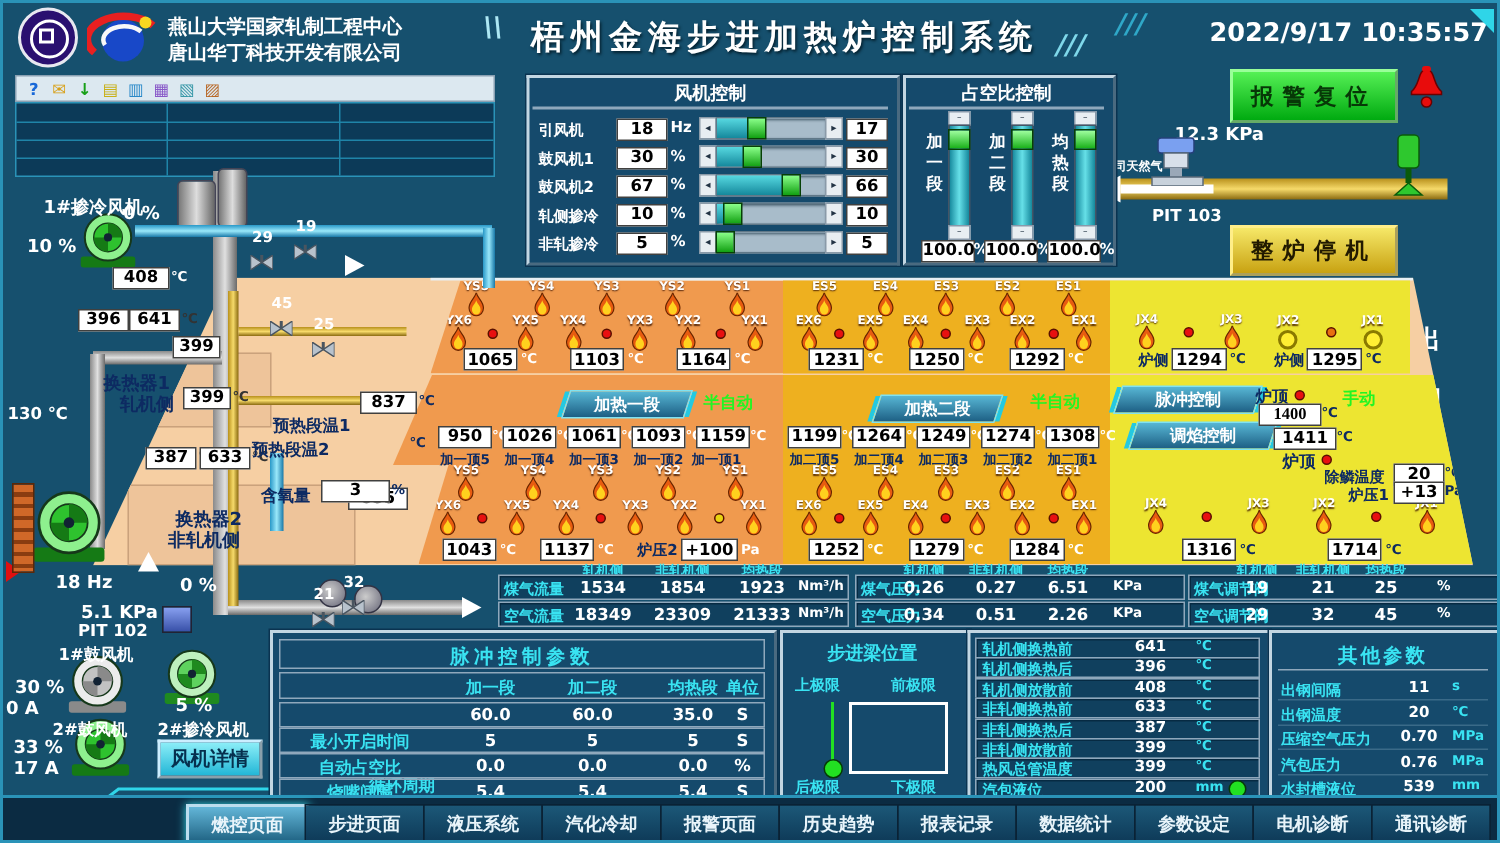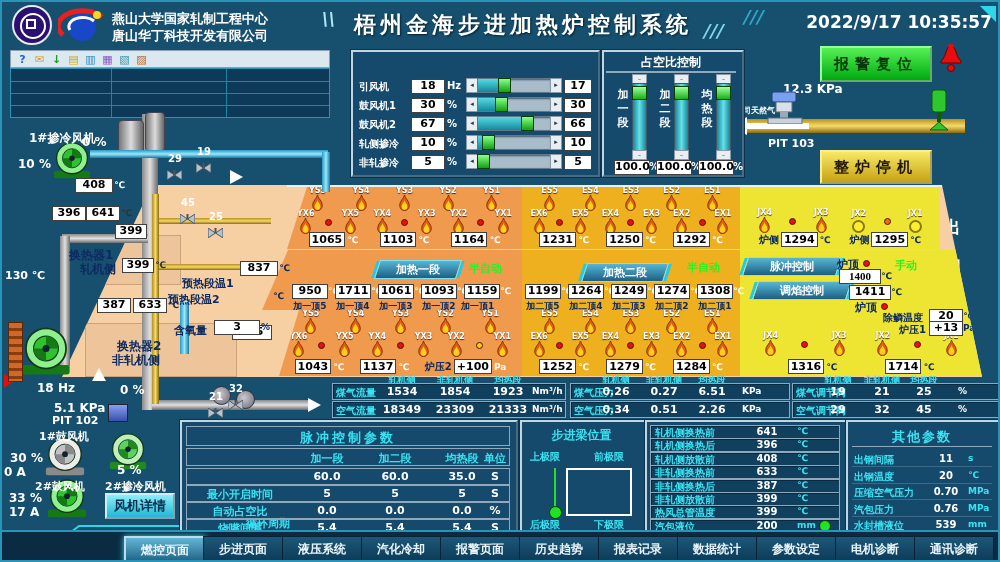--- a/index.html
+++ b/index.html
@@ -151,20 +151,21 @@
       <div class="abs" style="left: 141px; top: 2px; width: 13px; height: 13px; color: rgb(144, 144, 144); font-size: 11px; font-weight: bold; text-align: center; line-height: 13px;"></div>
     </div>
     <div class="abs" style="left: 8px; top: 66px; width: 320px; height: 50px; background: rgb(12, 58, 88); border: 1px solid rgb(42, 147, 184); box-sizing: border-box;">
       <div class="abs" style="left: 0px; top: 12px; width: 318px; height: 1px; background: rgb(31, 132, 168);"></div>
       <div class="abs" style="left: 0px; top: 24px; width: 318px; height: 1px; background: rgb(31, 132, 168);"></div>
       <div class="abs" style="left: 0px; top: 36px; width: 318px; height: 1px; background: rgb(31, 132, 168);"></div>
       <div class="abs" style="left: 100px; top: 0px; width: 1px; height: 48px; background: rgb(31, 132, 168);"></div>
       <div class="abs" style="left: 215px; top: 0px; width: 1px; height: 48px; background: rgb(31, 132, 168);"></div>
     </div>
     <div class="panel" style="left: 349px; top: 48px; width: 245px; height: 123px;">
+      <div class="abs" style="left: 2px; top: 2px; width: 237px; height: 17px; color: rgb(255, 255, 255); font-weight: bold; font-size: 12px; text-align: center; border-bottom: 2px solid rgb(143, 168, 188);">风机控制</div>
       <div class="abs" style="left: 6px; top: 28px; width: 52px; height: 13px; color: rgb(255, 255, 255); font-weight: bold; font-size: 10px; white-space: nowrap;">引风机</div>
       <div class="vbox" style="left: 58px; top: 27px; width: 32px;">18</div>
       <div class="abs" style="left: 94px; top: 28px; width: 18px; height: 13px; color: rgb(255, 255, 255); font-weight: bold; font-size: 10px;">Hz</div>
       <div class="sarrow" style="left: 113px; top: 26px; width: 10px; height: 13px;">◂</div>
       <div class="strack" style="left: 124px; top: 26px; width: 72px; height: 13px;">
         <div class="sfill" style="width: 35%;"></div>
         <div class="sthumb" style="left: calc(35% - 5px);"></div>
       </div>
       <div class="sarrow" style="left: 197px; top: 26px; width: 10px; height: 13px;">▸</div>
       <div class="vbox" style="left: 211px; top: 27px; width: 26px;">17</div>
@@ -744,21 +745,21 @@
         <span>加热一段</span>
       </div>
       <div class="abs" style="left: 412px; top: 76px; color: rgb(35, 245, 35); font-weight: bold; font-size: 11px;">半自动</div>
       <div class="pill" style="left: 527px; top: 78px; width: 80px; height: 17px;">
         <span>加热二段</span>
       </div>
       <div class="abs" style="left: 630px; top: 75px; color: rgb(35, 245, 35); font-weight: bold; font-size: 11px;">半自动</div>
       <div class="vbox" style="left: 235px; top: 99px; width: 34px;">950</div>
       <div class="abs" style="left: 271px; top: 101px; color: rgb(255, 255, 255); font-weight: bold; font-size: 9px;">℃</div>
       <div class="abs" style="left: 232px; top: 115px; width: 42px; height: 10px; color: rgb(13, 42, 98); font-weight: bold; font-size: 9px; text-align: center; white-space: nowrap;">加一顶5</div>
-      <div class="vbox" style="left: 278px; top: 99px; width: 34px;">1711</div>
+      <div class="vbox" style="left: 278px; top: 99px; width: 34px;">1026</div>
       <div class="abs" style="left: 314px; top: 101px; color: rgb(255, 255, 255); font-weight: bold; font-size: 9px;">℃</div>
       <div class="abs" style="left: 275px; top: 115px; width: 42px; height: 10px; color: rgb(13, 42, 98); font-weight: bold; font-size: 9px; text-align: center; white-space: nowrap;">加一顶4</div>
       <div class="vbox" style="left: 321px; top: 99px; width: 34px;">1061</div>
       <div class="abs" style="left: 357px; top: 101px; color: rgb(255, 255, 255); font-weight: bold; font-size: 9px;">℃</div>
       <div class="abs" style="left: 318px; top: 115px; width: 42px; height: 10px; color: rgb(13, 42, 98); font-weight: bold; font-size: 9px; text-align: center; white-space: nowrap;">加一顶3</div>
       <div class="vbox" style="left: 364px; top: 99px; width: 34px;">1093</div>
       <div class="abs" style="left: 400px; top: 101px; color: rgb(255, 255, 255); font-weight: bold; font-size: 9px;">℃</div>
       <div class="abs" style="left: 361px; top: 115px; width: 42px; height: 10px; color: rgb(13, 42, 98); font-weight: bold; font-size: 9px; text-align: center; white-space: nowrap;">加一顶2</div>
       <div class="vbox" style="left: 407px; top: 99px; width: 34px;">1159</div>
       <div class="abs" style="left: 443px; top: 101px; color: rgb(255, 255, 255); font-weight: bold; font-size: 9px;">℃</div>

